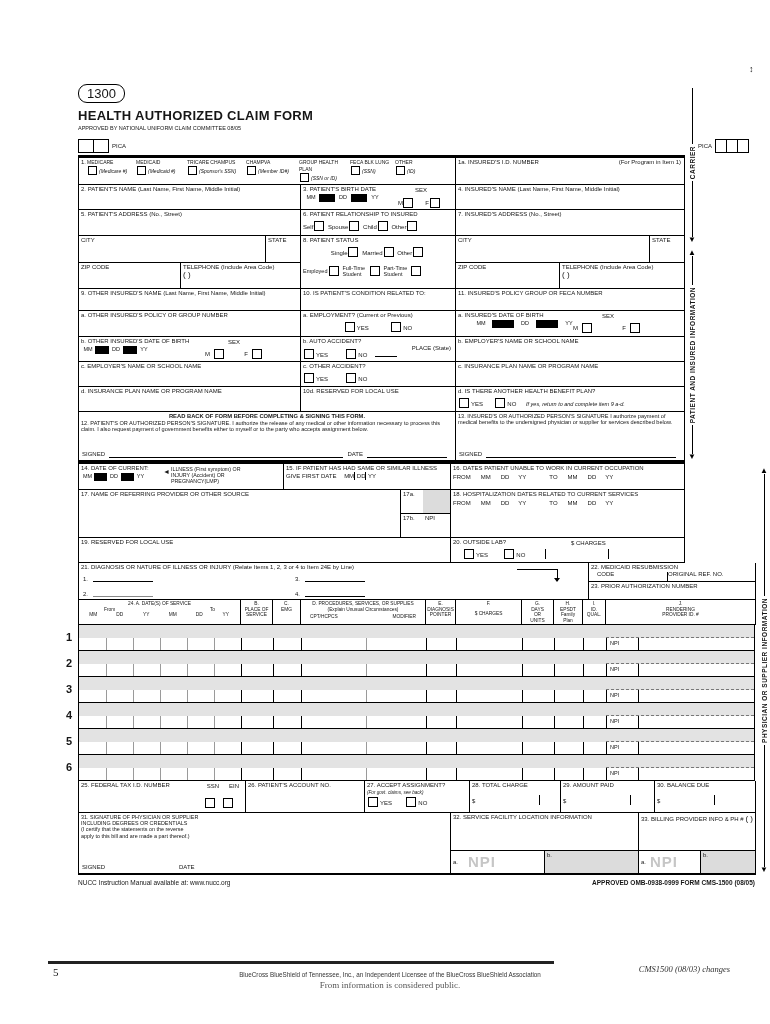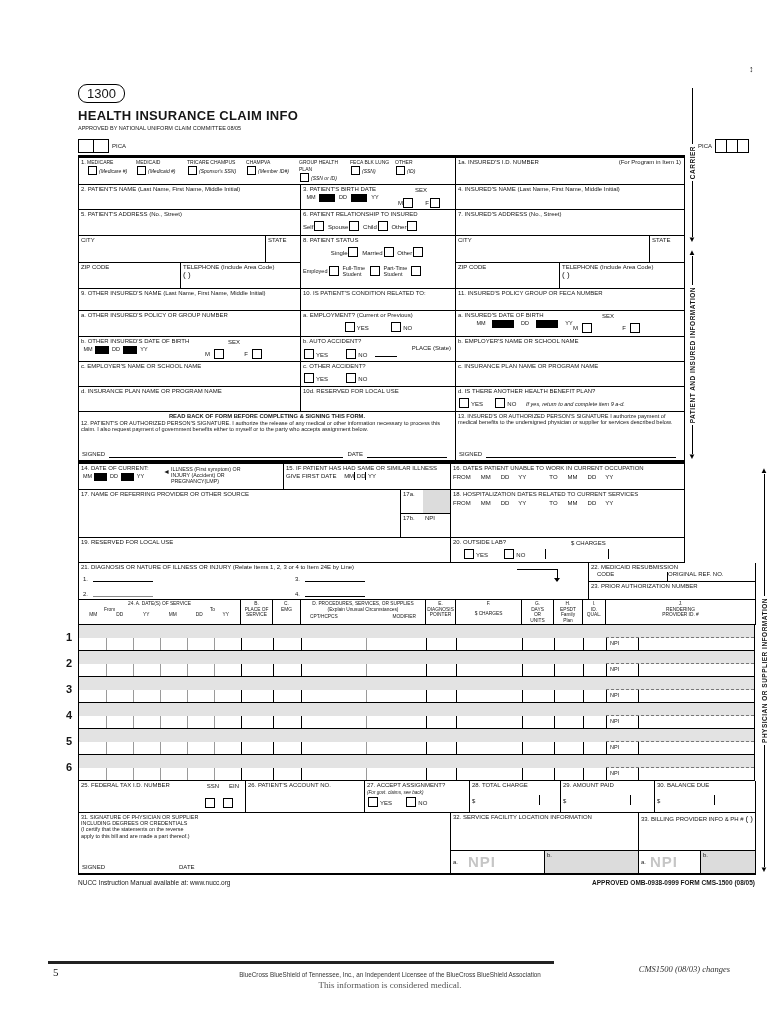--- a/index.html
+++ b/index.html
@@ -69,21 +69,21 @@
   .dateline span{flex:1;text-align:center;}
   .tick{display:inline-block;width:1px;height:8px;background:#000;vertical-align:-2px;}
   .serif{font-family:"Liberation Serif",serif;}
 </style>
 </head>
 <body>
 
 <div class="page">
 
   <div class="abs" style="left:78px;top:84px;border:1.5px solid #000;border-radius:9px;padding:1px 8px;font-size:13px;">1300</div>
-  <div class="abs" style="left:78px;top:108px;font-size:13px;font-weight:bold;letter-spacing:.3px;">HEALTH INSURANCE CLAIM INFO</div>
+  <div class="abs" style="left:78px;top:108px;font-size:13px;font-weight:bold;letter-spacing:.3px;">HEALTH AUTHORIZED CLAIM FORM</div>
   <div class="abs" style="left:78px;top:125px;font-size:5.5px;">APPROVED BY NATIONAL UNIFORM CLAIM COMMITTEE 08/05</div>
 
   <div class="abs" style="left:78px;top:139px;display:flex;align-items:center;">
     <span style="display:inline-block;width:14px;height:12px;border:1px solid #000;"></span>
     <span style="display:inline-block;width:14px;height:12px;border:1px solid #000;border-left:none;"></span>
     <span style="font-size:6px;margin-left:3px;">PICA</span>
   </div>
 
   <div class="abs" style="left:698px;top:139px;display:flex;align-items:center;">
     <span style="font-size:6px;margin-right:3px;">PICA</span>
@@ -630,16 +630,16 @@
     <div class="ah">▲</div>
     <div class="stem"></div>
     <div class="vtext">PHYSICIAN OR SUPPLIER INFORMATION</div>
     <div class="stem"></div>
     <div class="ah">▼</div>
   </div>
 
   <div class="abs" style="left:48px;top:961px;width:506px;height:2.5px;background:#222;"></div>
   <div class="abs serif" style="left:53px;top:966px;font-size:11px;">5</div>
   <div class="abs" style="left:130px;top:971px;width:520px;text-align:center;font-size:6.3px;color:#333;">BlueCross BlueShield of Tennessee, Inc., an Independent Licensee of the BlueCross BlueShield Association</div>
-  <div class="abs serif" style="left:130px;top:980px;width:520px;text-align:center;font-size:9px;color:#555;">This information is considered medical.</div>
+  <div class="abs serif" style="left:130px;top:980px;width:520px;text-align:center;font-size:9px;color:#555;">From information is considered public.</div>
   <div class="abs serif" style="left:590px;top:964px;width:140px;text-align:right;font-size:8.5px;font-style:italic;color:#333;">CMS1500 (08/03) changes</div>
 
 </div>
 
 </body></html>

